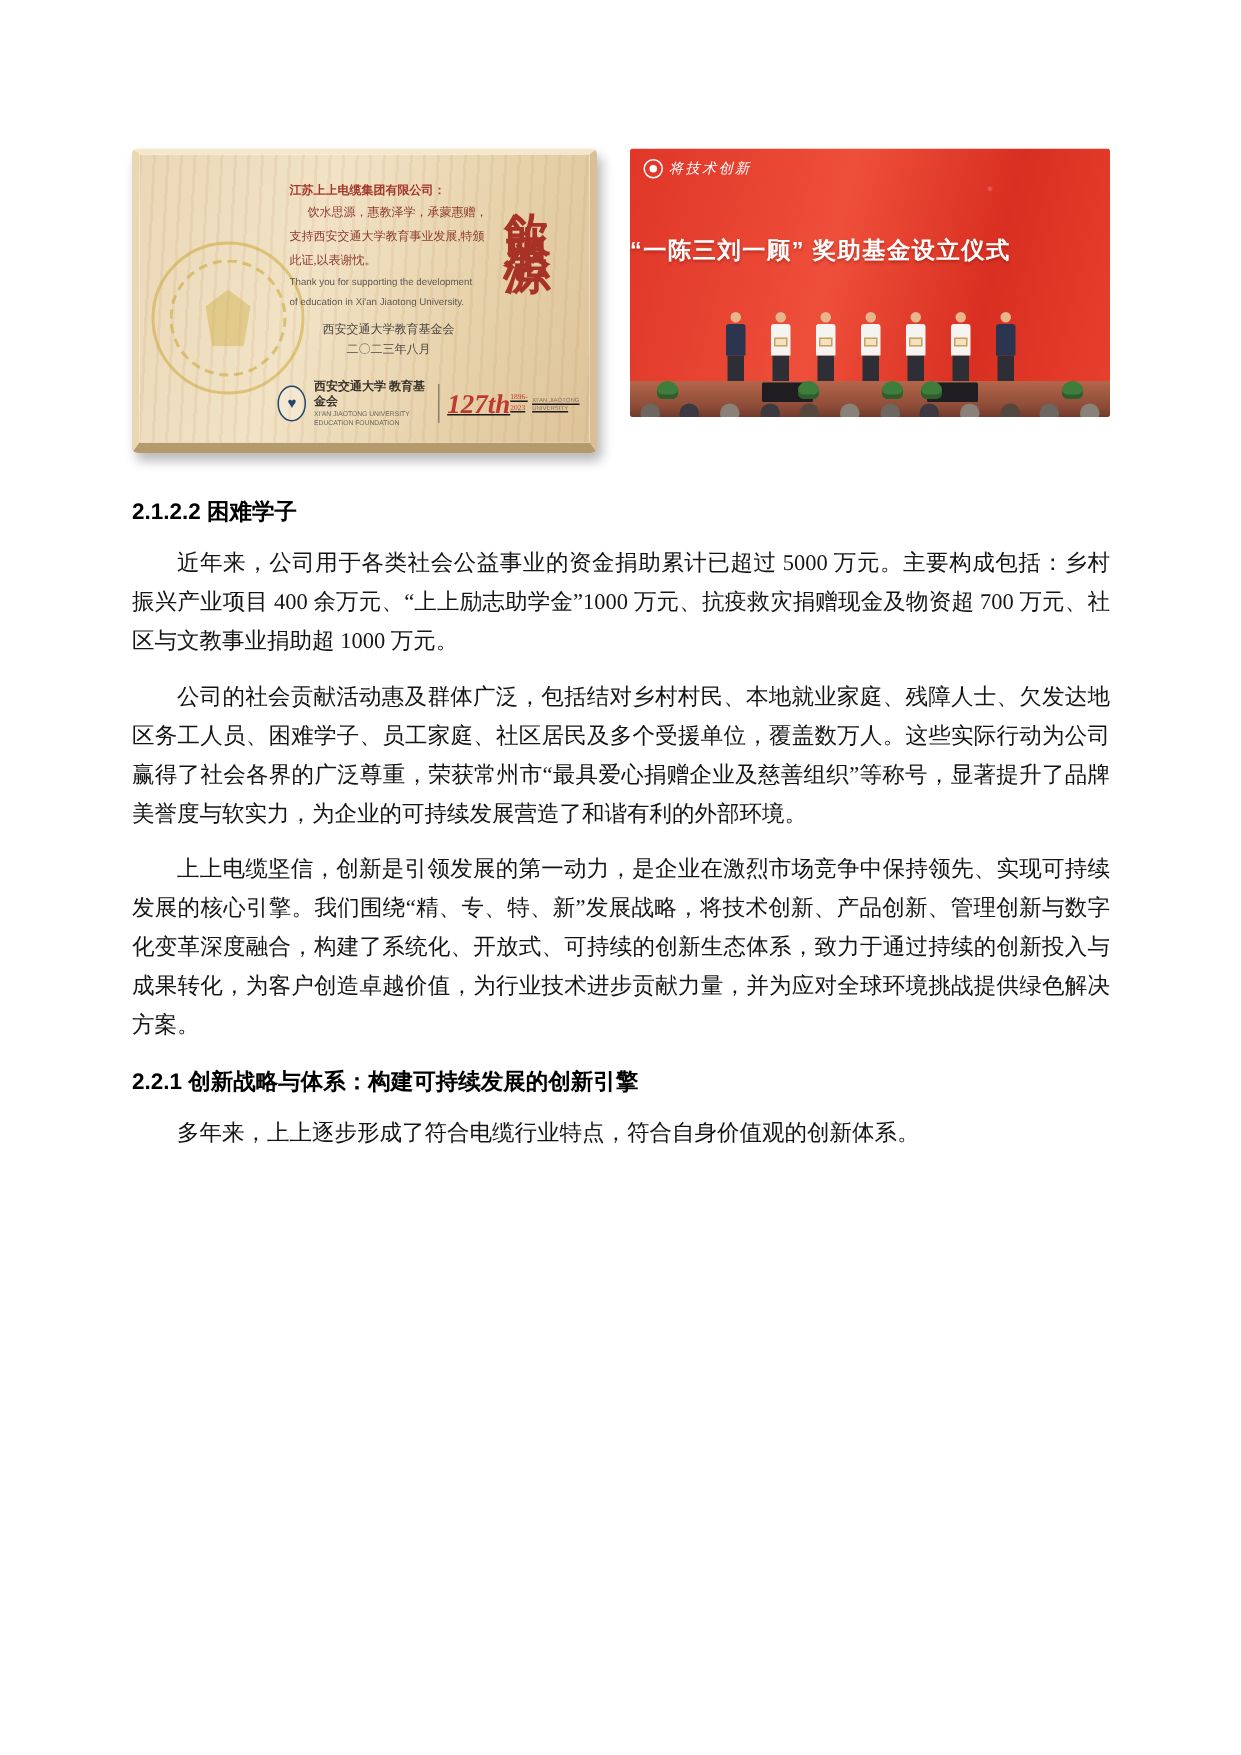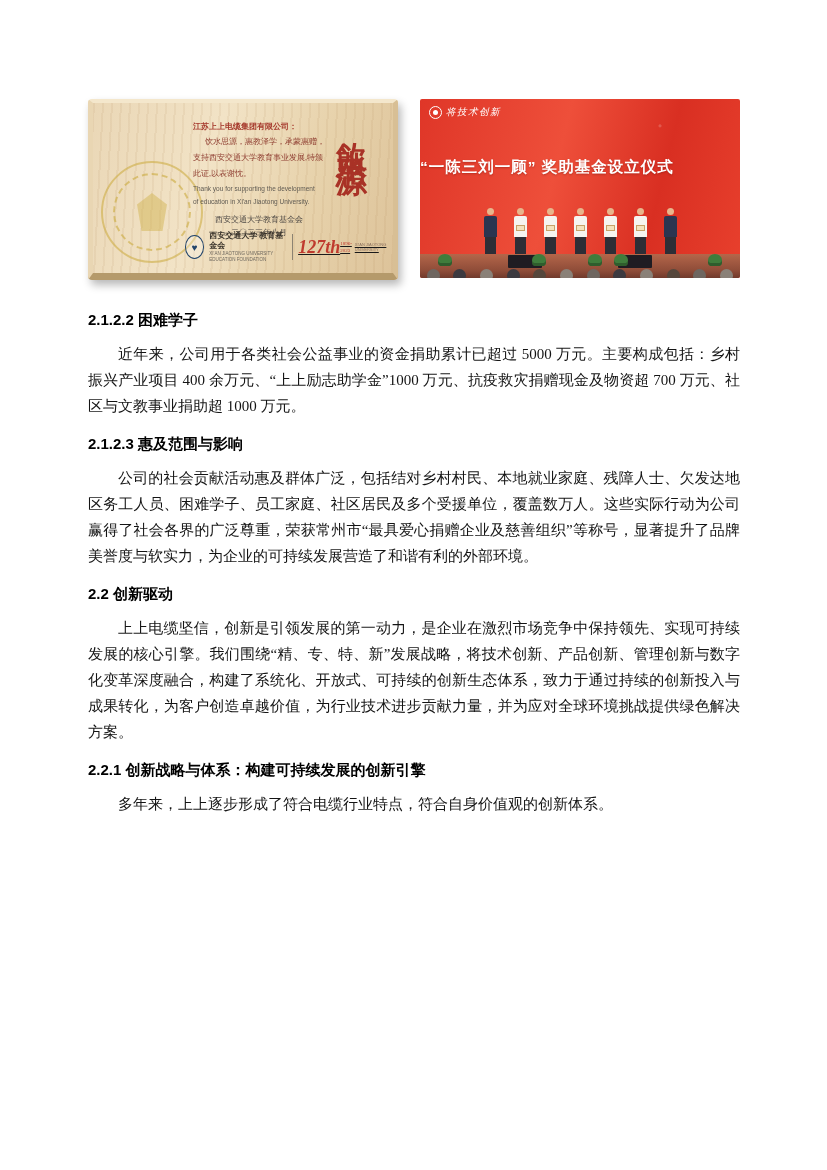--- a/index.html
+++ b/index.html
@@ -22,21 +22,21 @@
     font-size:15px; font-weight:bold; color:#000; line-height:20px;
   }
   h3.sec.mt-lg { margin-top:30px; }
   h3.sec.mt-md { margin-top:15px; }
 
   
   .images-row { display:flex; gap:22px; margin-top:5px; align-items:flex-start; }
 
   
   .plaque {
-    position:relative; width:310px; height:181px; flex:0 0 auto;
+    position:relative; width:310px; height:203px; flex:0 0 auto;
     background:
       repeating-linear-gradient(93deg, rgba(173,132,84,0.10) 0 2px, rgba(0,0,0,0) 2px 9px),
       linear-gradient(108deg,#ead7b6 0%,#f2e3c6 38%,#e7d2ab 70%,#ddc39a 100%);
     border-style:solid; border-width:4px 5px 7px 5px;
     border-color:#f4e7cc #d8bf95 #b59a6b #e9d6b3;
     border-radius:4px;
     box-shadow:3px 5px 8px rgba(0,0,0,0.28);
     overflow:hidden;
   }
   .plaque-emblem {
@@ -251,24 +251,22 @@
           <span class="aud-head"></span>
             <span class="aud-head"></span>
             <span class="aud-head"></span>
         </div>
       </div>
     </div>
 
     <h3 class="sec mt-lg">2.1.2.2 困难学子</h3>
     <p class="body indent">近年来，公司用于各类社会公益事业的资金捐助累计已超过 5000 万元。主要构成包括：乡村振兴产业项目 400 余万元、“上上励志助学金”1000 万元、抗疫救灾捐赠现金及物资超 700 万元、社区与文教事业捐助超 1000 万元。</p>
 
-    <h3 class="sec mt-md">2.1.2.3 惠及范围与影响</h3>
     <p class="body indent">公司的社会贡献活动惠及群体广泛，包括结对乡村村民、本地就业家庭、残障人士、欠发达地区务工人员、困难学子、员工家庭、社区居民及多个受援单位，覆盖数万人。这些实际行动为公司赢得了社会各界的广泛尊重，荣获常州市“最具爱心捐赠企业及慈善组织”等称号，显著提升了品牌美誉度与软实力，为企业的可持续发展营造了和谐有利的外部环境。</p>
 
-    <h3 class="sec mt-md">2.2 创新驱动</h3>
     <p class="body indent">上上电缆坚信，创新是引领发展的第一动力，是企业在激烈市场竞争中保持领先、实现可持续发展的核心引擎。我们围绕“精、专、特、新”发展战略，将技术创新、产品创新、管理创新与数字化变革深度融合，构建了系统化、开放式、可持续的创新生态体系，致力于通过持续的创新投入与成果转化，为客户创造卓越价值，为行业技术进步贡献力量，并为应对全球环境挑战提供绿色解决方案。</p>
 
     <h3 class="sec mt-md">2.2.1 创新战略与体系：构建可持续发展的创新引擎</h3>
     <p class="body indent">多年来，上上逐步形成了符合电缆行业特点，符合自身价值观的创新体系。</p>
 
   </div>
 
 </div>
 
 </body></html>

